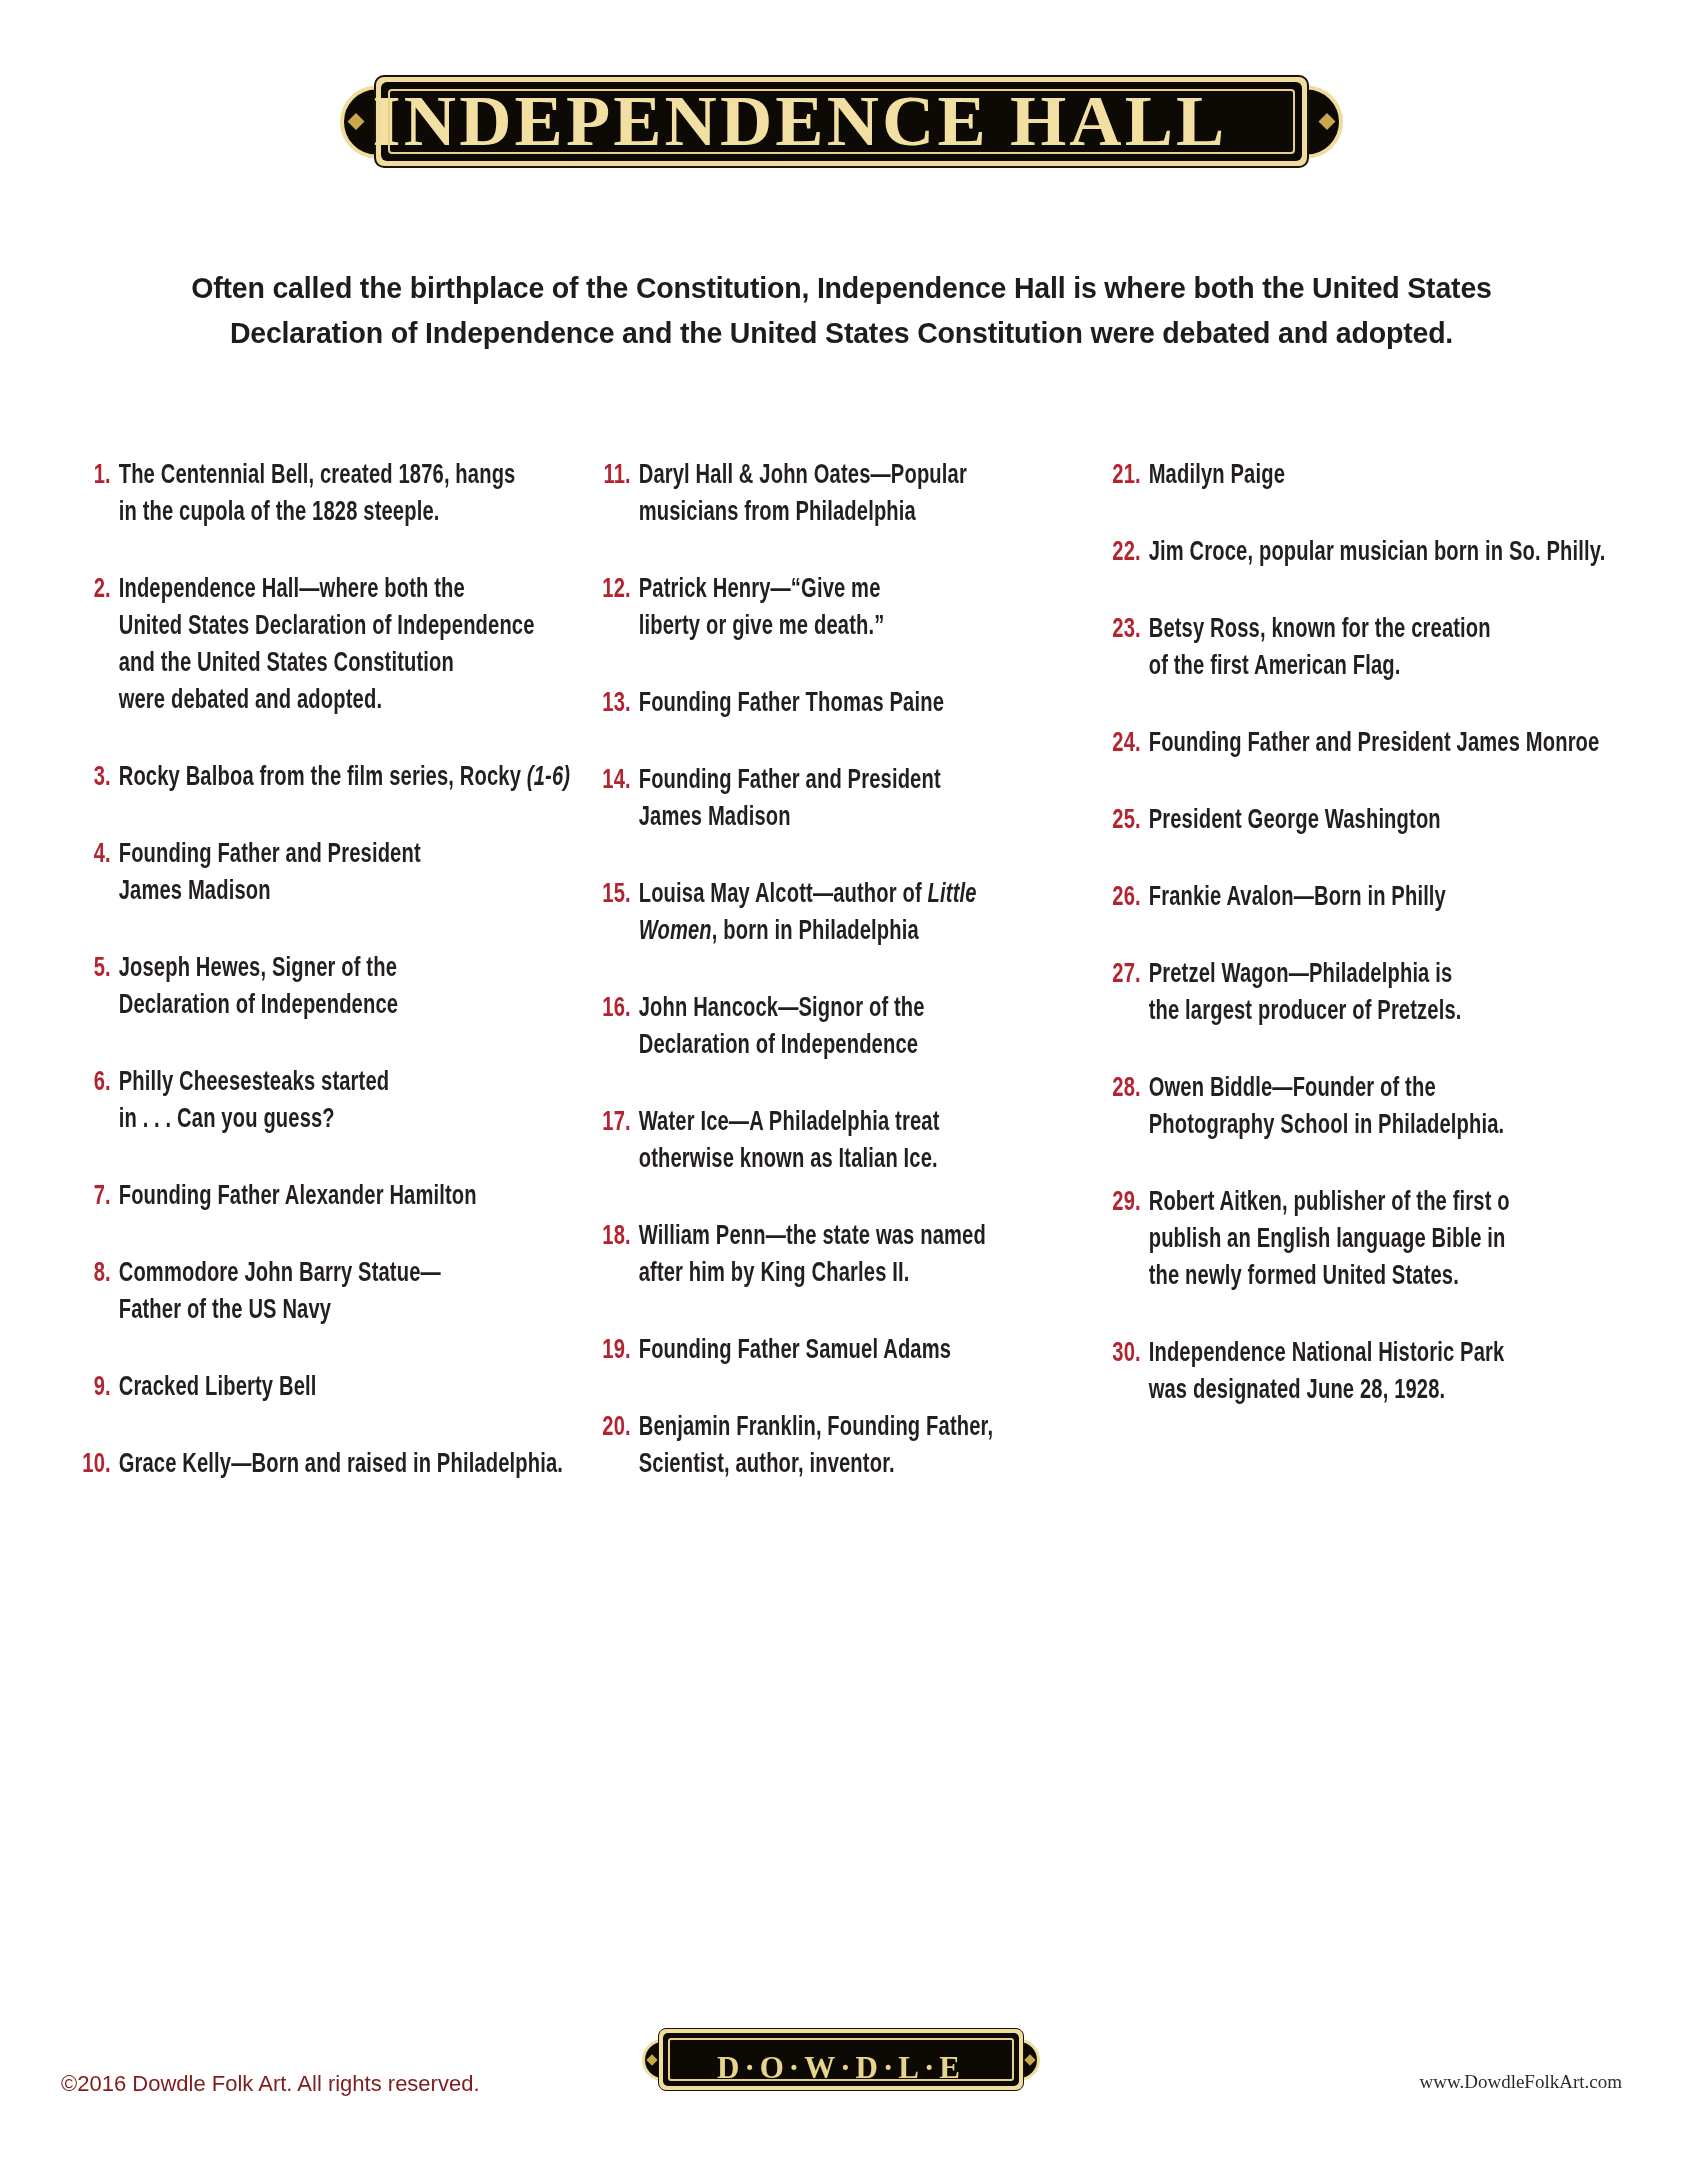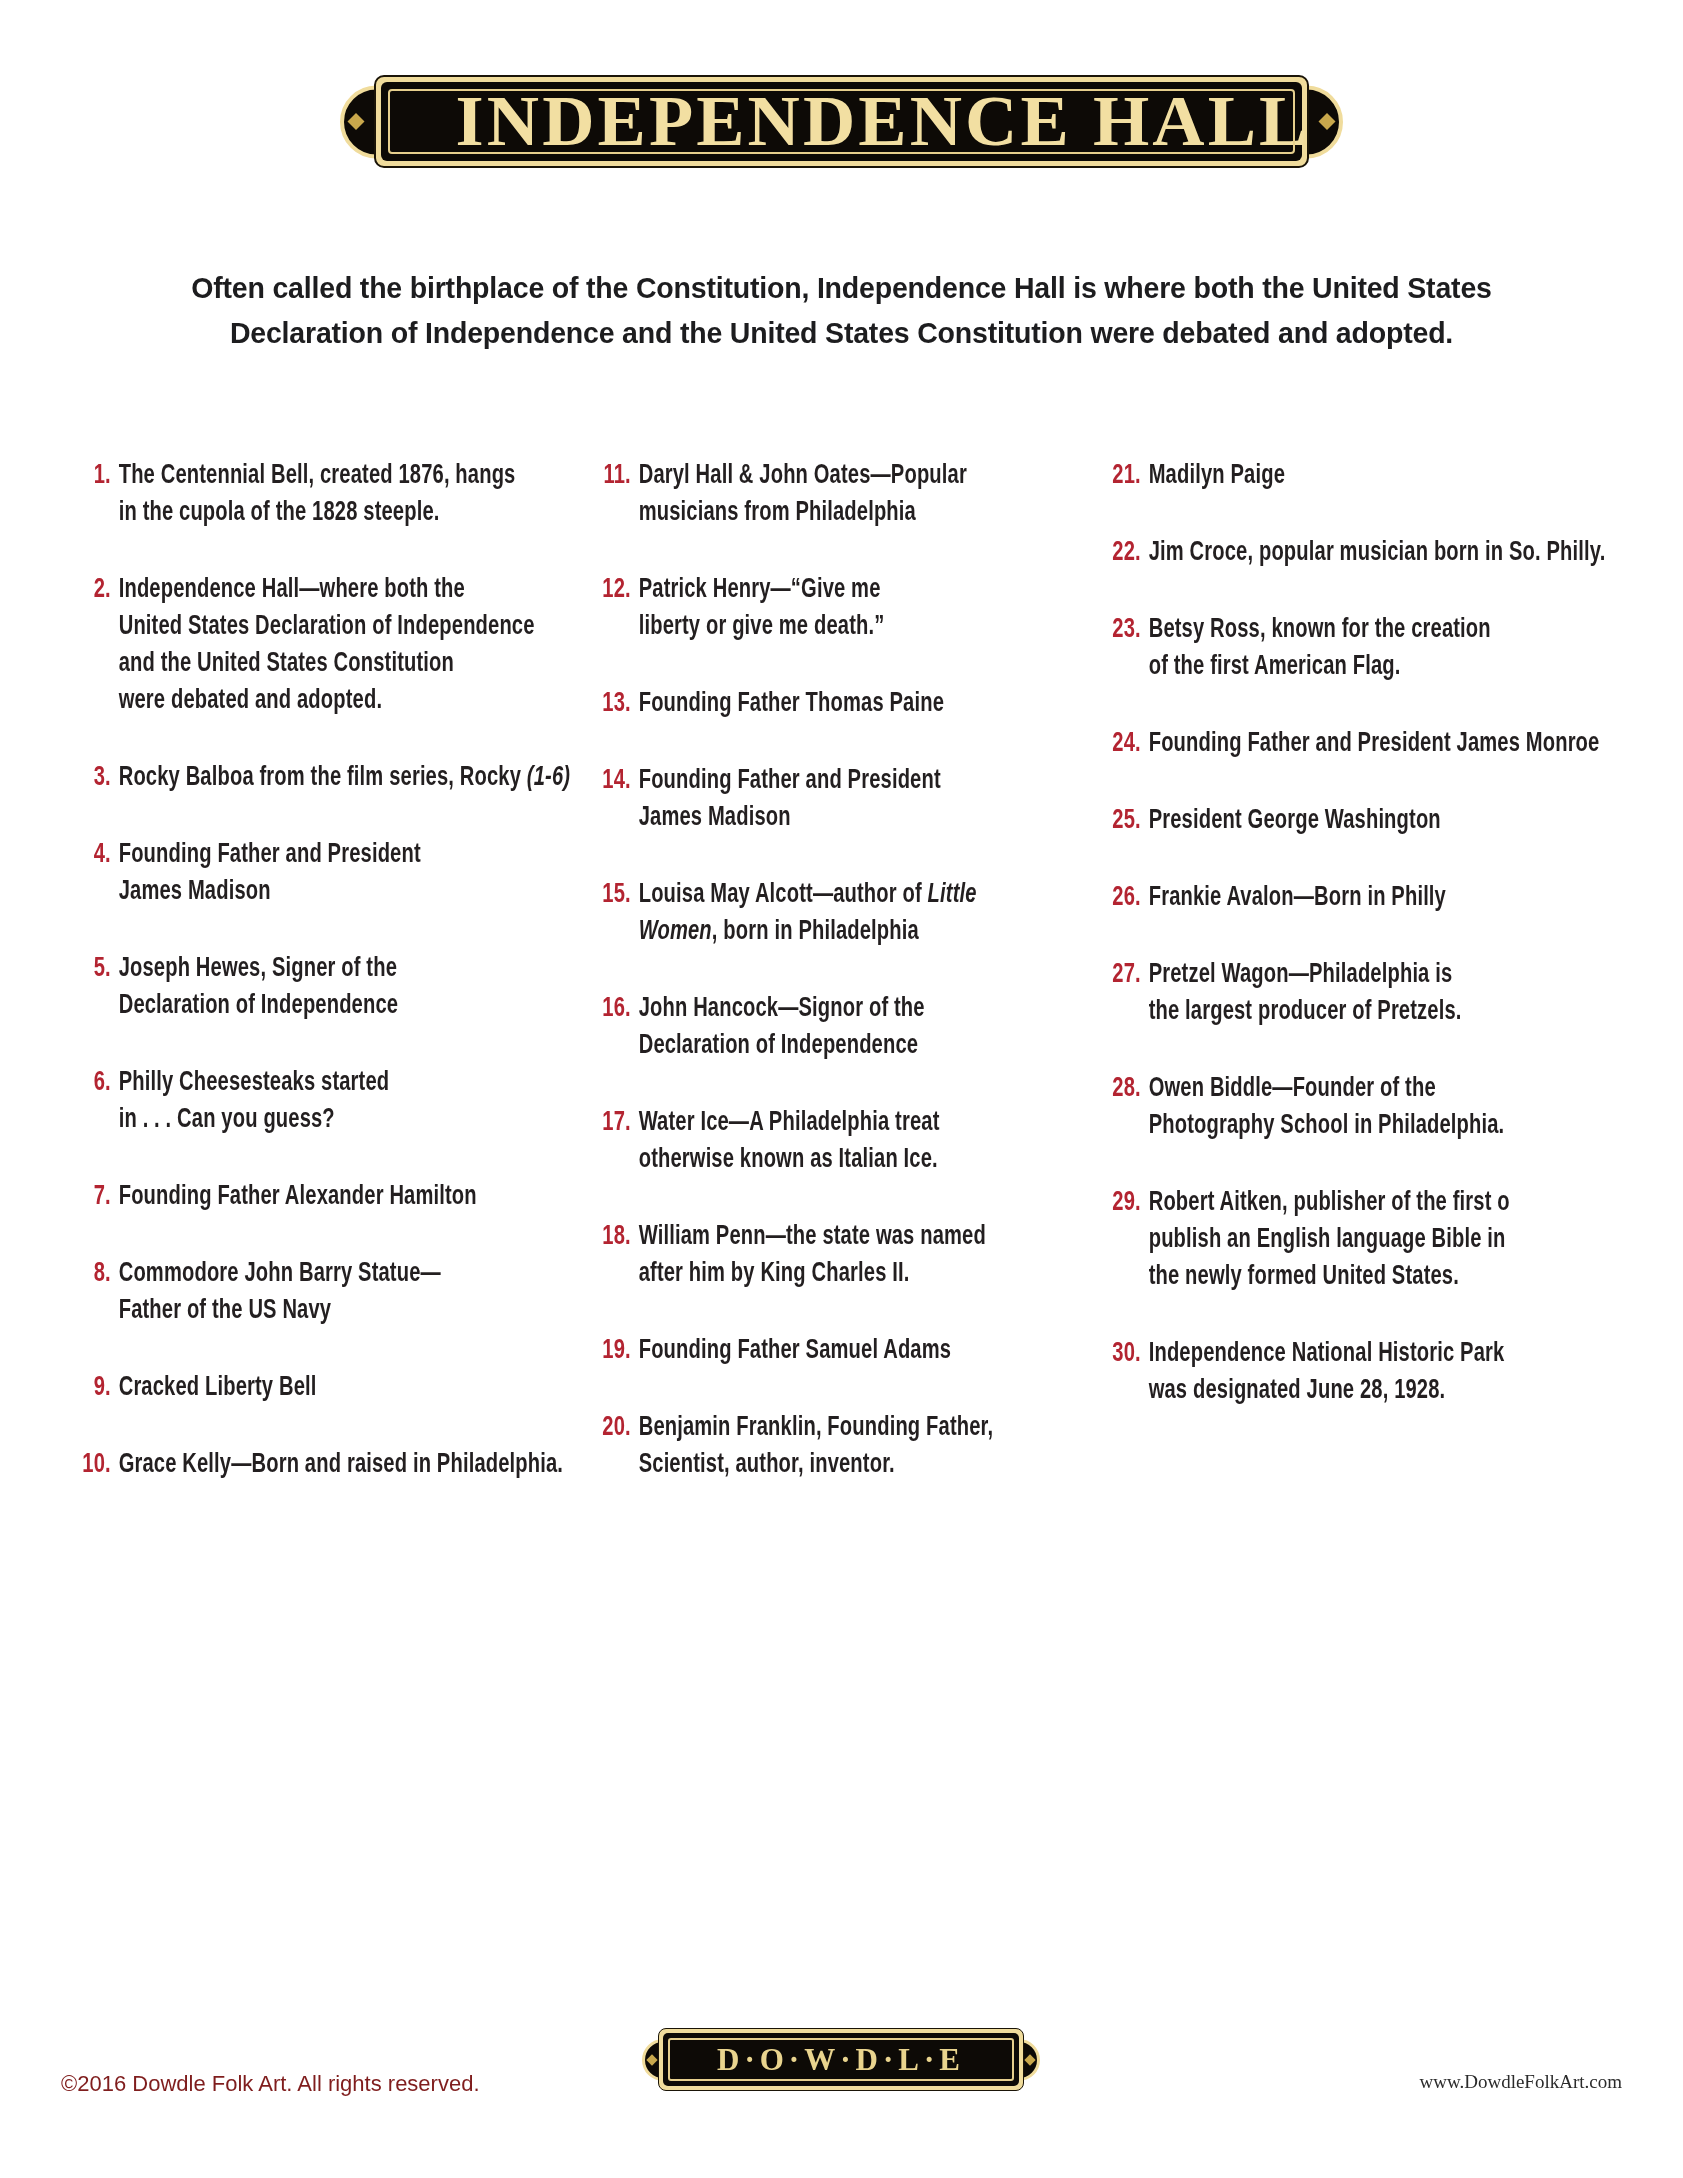--- a/index.html
+++ b/index.html
@@ -12,21 +12,21 @@
               border-radius:50%;background:#0d0a06;border:4px solid #f0dc9c;box-sizing:border-box;}
   .banner-end.left{left:-34px;}
   .banner-end.right{right:-34px;}
   .banner-end::after{content:"";position:absolute;top:50%;width:12px;height:12px;background:#c9a84c;
               transform:translateY(-50%) rotate(45deg);}
   .banner-end.left::after{left:6px;}
   .banner-end.right::after{right:6px;}
   .banner-plate{position:absolute;inset:0;background:#f0dc9c;border:2px solid #1a1408;
               border-radius:10px;}
   .banner-body{position:absolute;inset:5px;background:#0d0a06;border-radius:6px;
-              display:flex;align-items:center;justify-content:flex-end;}
+              display:flex;align-items:center;justify-content:flex-start;}
   .banner-body::after{content:"";position:absolute;inset:7px;border:2px solid #e6cf8d;border-radius:4px;}
   .banner-title{font-family:"Liberation Serif", serif;font-weight:700;font-size:71px;
               letter-spacing:3px;color:#f2dfa2;white-space:nowrap;transform:scaleX(1.02);}
 
   
   .intro{position:absolute;left:0;right:0;top:265px;text-align:center;
          font-size:30px;line-height:45px;font-weight:600;color:#1d1d1f;
          letter-spacing:-0.2px;transform:scaleX(0.95);}
 
   
@@ -45,21 +45,21 @@
   .dowdle-end{position:absolute;top:50%;transform:translateY(-50%);width:42px;height:42px;
               border-radius:50%;background:#0d0a06;border:3px solid #f0dc9c;box-sizing:border-box;}
   .dowdle-end.left{left:-16px;}
   .dowdle-end.right{right:-16px;}
   .dowdle-end::after{content:"";position:absolute;top:50%;width:8px;height:8px;background:#c9a84c;
               transform:translateY(-50%) rotate(45deg);}
   .dowdle-end.left::after{left:3px;}
   .dowdle-end.right::after{right:3px;}
   .dowdle-plate{position:absolute;inset:0;background:#f0dc9c;border:1px solid #1a1408;border-radius:8px;}
   .dowdle-body{position:absolute;inset:4px;background:#0d0a06;border-radius:5px;
-              display:flex;align-items:center;justify-content:center;}
+              display:flex;align-items:flex-end;justify-content:center;}
   .dowdle-body::after{content:"";position:absolute;inset:5px;border:2px solid #e6cf8d;border-radius:3px;}
   .dowdle-text{font-family:"Liberation Serif", serif;font-weight:700;font-size:31px;
               letter-spacing:5px;color:#e9d48e;white-space:nowrap;}
 
   
   .footer-left{position:absolute;left:61px;top:2071px;font-size:22px;color:#7f1d1d;font-weight:400;}
   .footer-right{position:absolute;right:61px;top:2071px;font-size:19px;color:#2b2b2b;font-weight:400;font-family:Liberation Serif, serif;}
 </style>
 </head>
 <body>

